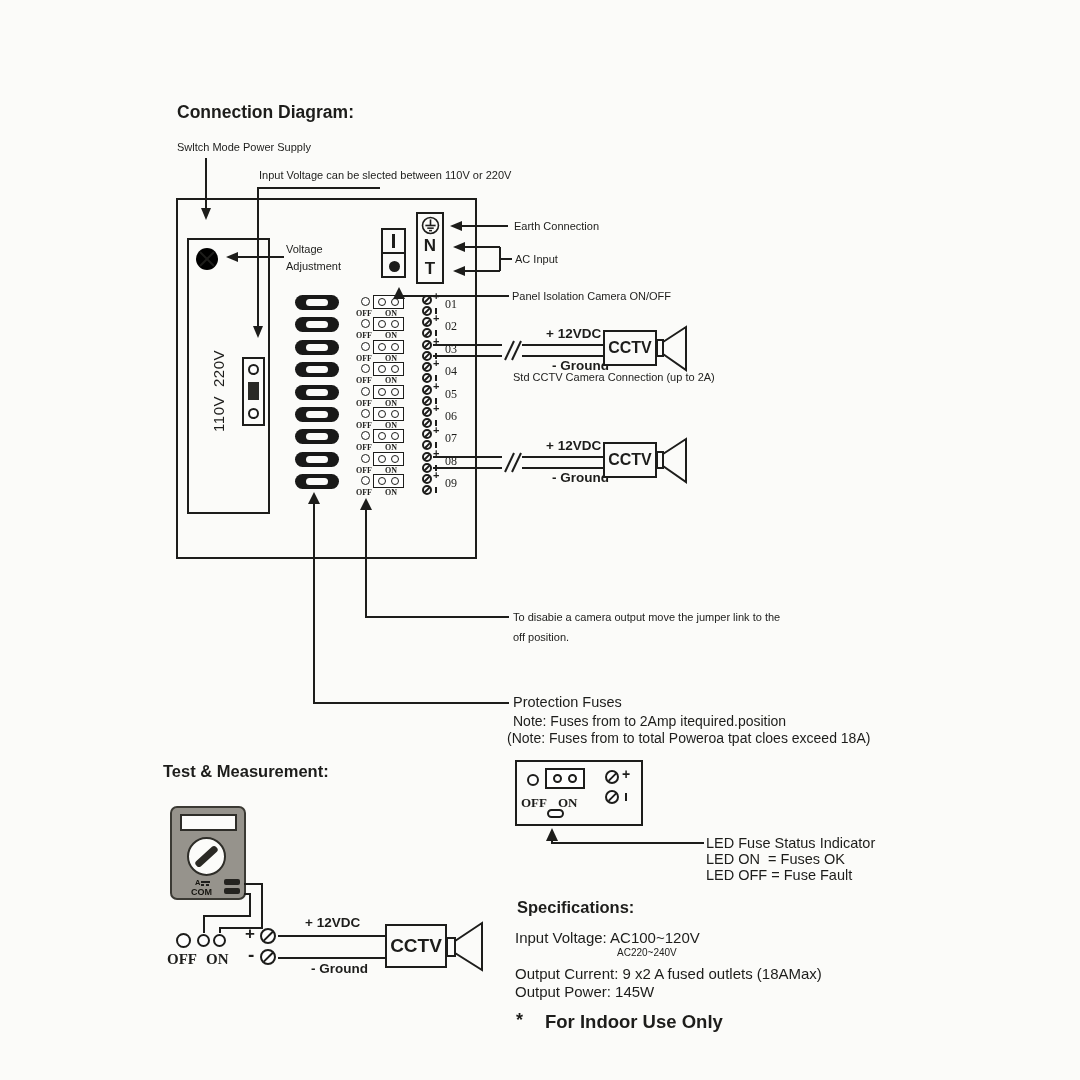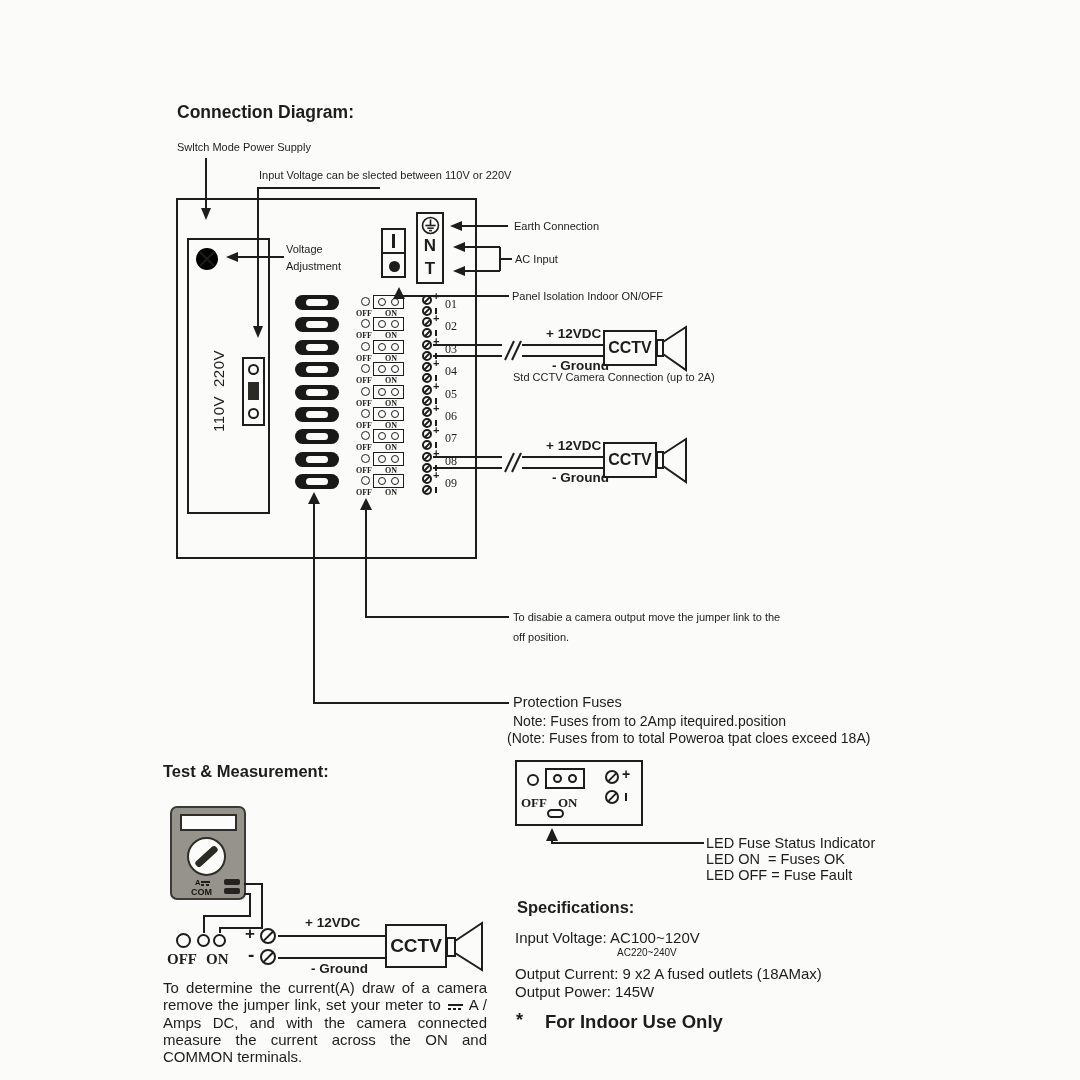--- a/index.html
+++ b/index.html
@@ -89,21 +89,21 @@
       <line x1="4.6" y1="10" x2="15.4" y2="10" stroke="#1d1d1b" stroke-width="1.7"></line>
       <line x1="6.6" y1="12.8" x2="13.4" y2="12.8" stroke="#1d1d1b" stroke-width="1.6"></line>
       <line x1="8.4" y1="15.4" x2="11.6" y2="15.4" stroke="#1d1d1b" stroke-width="1.6"></line>
     </svg>
     <div class="abs bold" style="left:0;top:22px;width:100%;text-align:center;font-size:17px">N</div>
     <div class="abs bold" style="left:0;top:45px;width:100%;text-align:center;font-size:17px">T</div>
   </div>
 
   <div class="abs b15" style="left:514px;top:218px">Earth Connection</div>
   <div class="abs b15" style="left:515px;top:251px">AC Input</div>
-  <div class="abs b15" style="left:512px;top:288px">Panel Isolation Indoor ON/OFF</div>
+  <div class="abs b15" style="left:512px;top:288px">Panel Isolation Camera ON/OFF</div>
 
   <div id="channel-rows" class="abs" style="left:0;top:0;width:1080px;height:1080px">
     <div class="channel-row" style="top: 294px;">
       <div class="fuse-pill"></div>
       <div class="jmp-circle"></div>
       <div class="jmp-rect">
           <i></i>
           <i></i>
         </div>
       <span class="row-off">OFF</span>
@@ -299,25 +299,20 @@
   <span class="abs serifbold" style="left:167px;top:951px;font-size:15px">OFF</span>
   <span class="abs serifbold" style="left:206px;top:951px;font-size:15px">ON</span>
   <span class="abs bold" style="left:245px;top:924px;font-size:17px">+</span>
   <span class="abs bold" style="left:248px;top:944px;font-size:19px">-</span>
   <div class="screw lg" style="left:260px;top:928px"></div>
   <div class="screw lg" style="left:260px;top:949px"></div>
   <div class="abs bold" style="left:305px;top:915px;font-size:13.5px">+ 12VDC</div>
   <div class="abs bold" style="left:311px;top:961px;font-size:13.5px">- Ground</div>
   <div class="abs bx bold" style="left:385px;top:924px;width:62px;height:44px;border-width:2.5px;display:flex;align-items:center;justify-content:center;font-size:19px">CCTV</div>
 
-  <div class="abs" style="left:163px;top:979px;width:324px;font-size:15px;line-height:17.3px;text-align:justify">
-    <span>To determine the current(A) draw of a camera remove the jumper link, set your meter to</span>
-    <span class="dcsym"></span>
-    <span>A / Amps DC, and with the camera connected measure the current across the ON and COMMON terminals.</span>
-  </div>
 
   <div class="abs bold" style="left:517px;top:898px;font-size:16.5px">Specifications:</div>
   <div class="abs" style="left:515px;top:929px;font-size:15px">Input Voltage: AC100~120V</div>
   <div class="abs" style="left:617px;top:947px;font-size:10px">AC220~240V</div>
   <div class="abs" style="left:515px;top:965px;font-size:15px">Output Current: 9 x2 A fused outlets (18AMax)</div>
   <div class="abs" style="left:515px;top:983px;font-size:15px">Output Power: 145W</div>
   <span class="abs bold" style="left:516px;top:1010px;font-size:18px">*</span>
   <span class="abs bold" style="left:545px;top:1011px;font-size:18.5px">For Indoor Use Only</span>
 
   <svg id="overlay" xmlns="http://www.w3.org/2000/svg">

